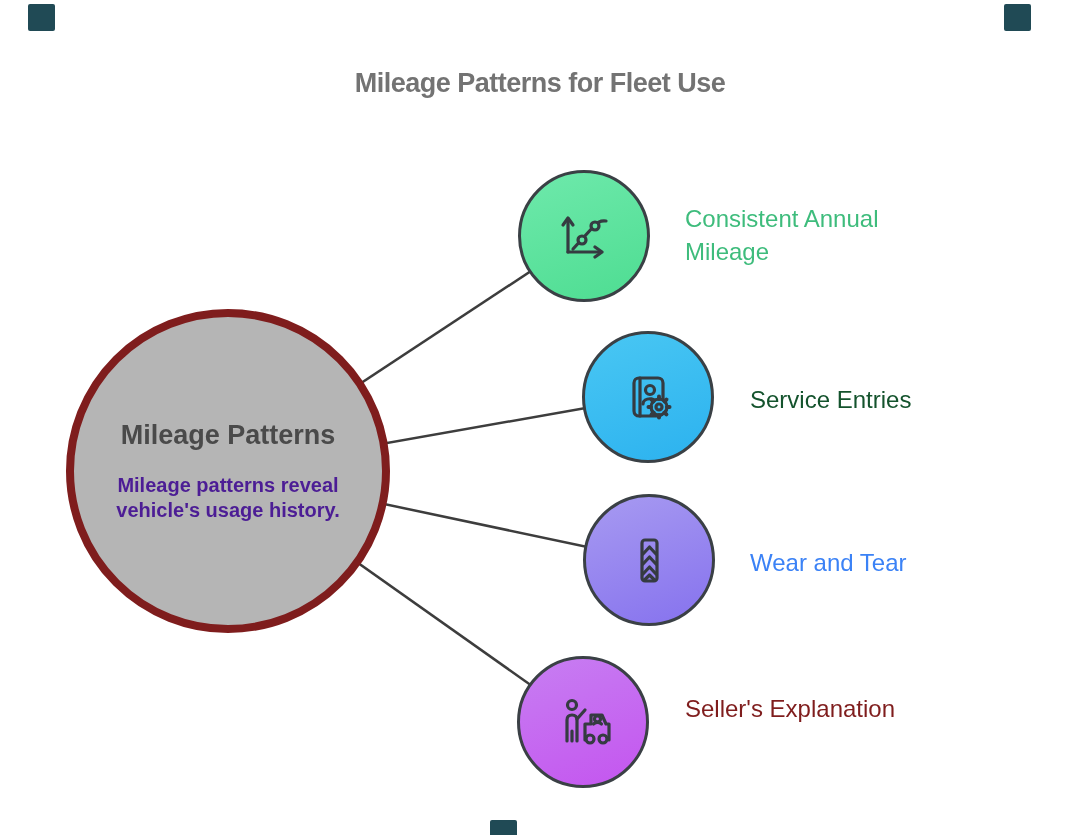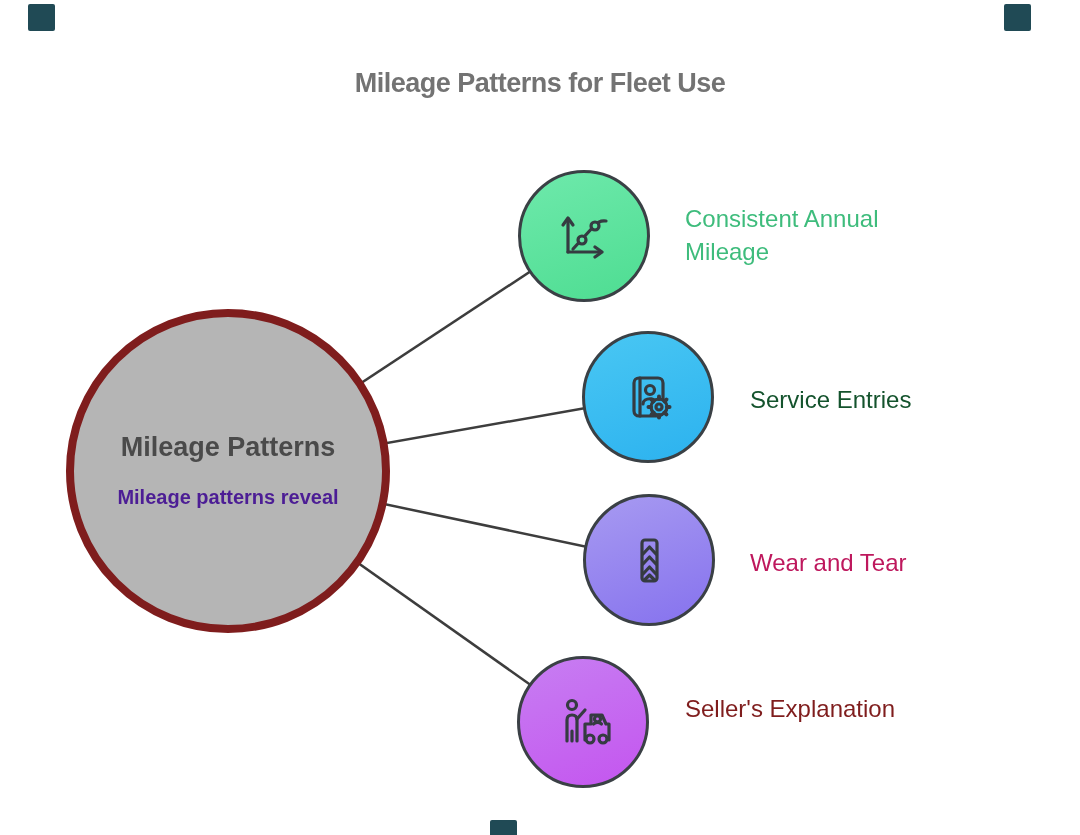--- a/index.html
+++ b/index.html
@@ -37,21 +37,21 @@
   .node-1{left:518px;top:170px;background:linear-gradient(160deg,#6ee9ab,#4edd92);}
   .node-2{left:582px;top:331px;background:linear-gradient(160deg,#49c7f3,#2cb2ef);}
   .node-3{left:583px;top:494px;background:linear-gradient(160deg,#a79af1,#8672ee);}
   .node-4{left:517px;top:656px;background:linear-gradient(160deg,#c77ef2,#c455ef);}
   .node svg{display:block;}
   .node svg *{stroke:#353b41;stroke-width:3.2;fill:none;stroke-linecap:round;stroke-linejoin:round;}
   
   .node-label{position:absolute;font-size:24px;line-height:33px;}
   .label-1{left:685px;top:202px;width:236px;color:#3ebc7c;}
   .label-2{left:750px;top:383px;width:260px;color:#14532d;}
-  .label-3{left:750px;top:546px;width:260px;color:#be185d;}
+  .label-3{left:750px;top:546px;width:260px;color:#3b82f6;}
   .label-4{left:685px;top:692px;width:300px;color:#7f1d1d;}
   
   .sel-handle{
     position:absolute;width:27px;height:27px;background:#204a55;border-radius:2px;
   }
   .handle-tl{left:28px;top:4px;}
   .handle-tr{left:1004px;top:4px;}
   .handle-b{left:490px;top:820px;}
 </style>
 </head>
@@ -65,20 +65,21 @@
     <line x1="228" y1="471" x2="584" y2="236"></line>
     <line x1="228" y1="471" x2="648" y2="397"></line>
     <line x1="228" y1="471" x2="649" y2="560"></line>
     <line x1="228" y1="471" x2="583" y2="722"></line>
   </svg>
 
   <div class="center-node">
     <div class="cn-title">Mileage Patterns</div>
     <div class="cn-desc">
       <span>Mileage patterns reveal</span><br>
+      <span>vehicle's usage history.</span>
     </div>
   </div>
 
   <div class="node node-1">
     <svg width="64" height="64" viewBox="0 0 64 64">
       <line x1="16" y1="48" x2="16" y2="15"></line>
       <path d="M11,21 L16,14 L21,21"></path>
       <line x1="16" y1="48" x2="49" y2="48"></line>
       <path d="M43,43 L50,48 L43,53"></path>
       <path d="M21,45 L42,22 Q47,16 54,17"></path>

